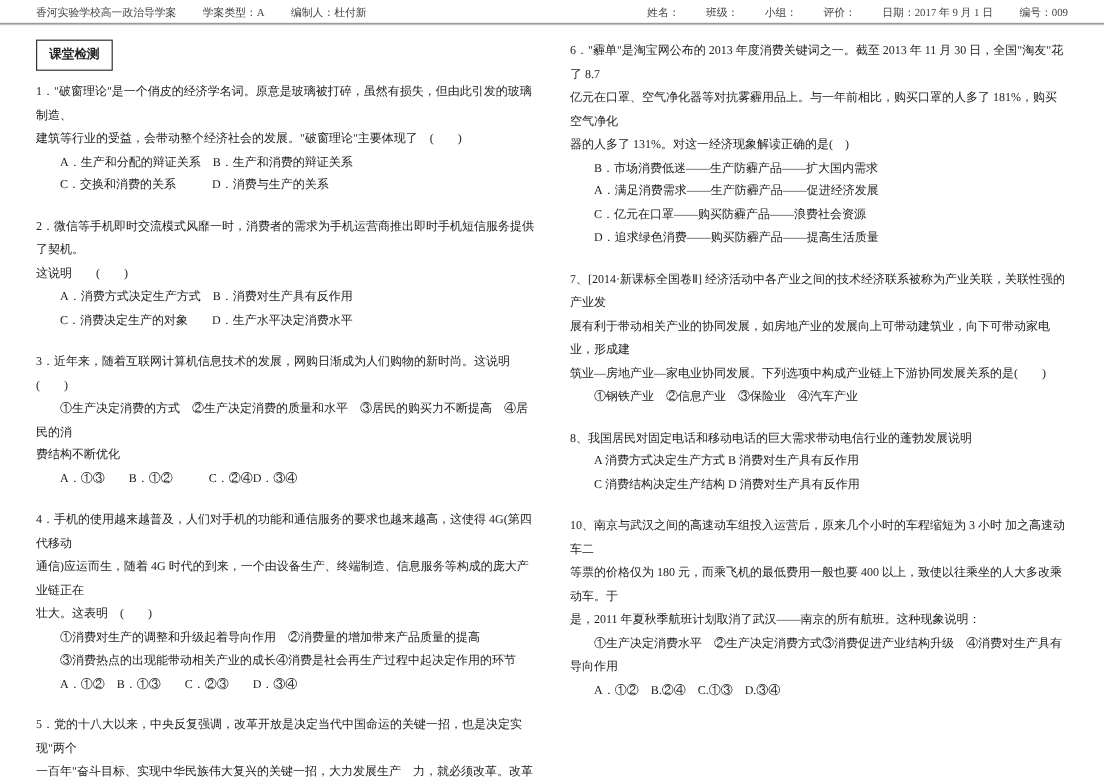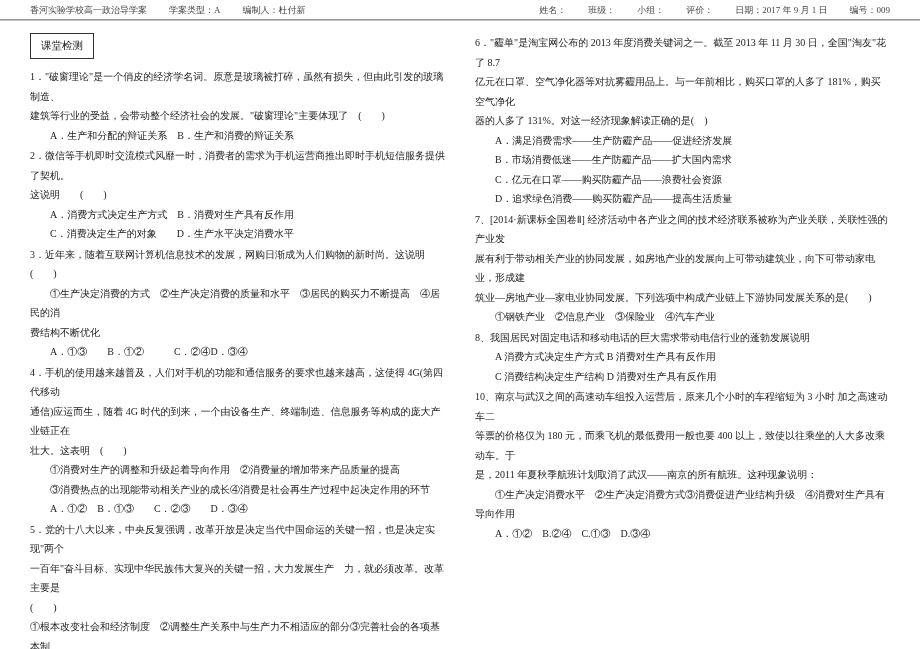--- a/index.html
+++ b/index.html
@@ -39,26 +39,26 @@
   }
   .col {
     flex: 1 1 50%;
     line-height: 1.95;
     color: #222;
   }
   .section-title {
     display: inline-block;
     border: 1px solid #333;
     padding: 2px 10px;
-    font-weight: normal;
+    font-weight: bold;
     margin-bottom: 8px;
     font-size: 10.5px;
   }
   .q { }
-  .q + .q { margin-top: 1px; }
+  .q + .q { margin-top: 15px; }
   .indent { text-indent: 2em; display: block; font-family: Liberation Serif, serif; }
 </style>
 </head>
 <body>
 
 <div class="page">
   <div class="header-bar">
     <span>香河实验学校高一政治导学案</span>
     <span>学案类型：A</span>
     <span>编制人：杜付新</span>
@@ -73,20 +73,21 @@
   <div class="header-underline-gap"></div>
 
   <div class="body">
     <div class="col">
       <div class="section-title">课堂检测</div>
 
       <div class="q">
         <span>1．"破窗理论"是一个俏皮的经济学名词。原意是玻璃被打碎，虽然有损失，但由此引发的玻璃制造、</span><br>
         <span>建筑等行业的受益，会带动整个经济社会的发展。"破窗理论"主要体现了　(　　)</span><br>
         <span class="indent">A．生产和分配的辩证关系　B．生产和消费的辩证关系</span>
+        <span class="indent">C．交换和消费的关系　　　D．消费与生产的关系</span>
       </div>
 
       <div class="q">
         <span>2．微信等手机即时交流模式风靡一时，消费者的需求为手机运营商推出即时手机短信服务提供了契机。</span><br>
         <span>这说明　　(　　)</span><br>
         <span class="indent">A．消费方式决定生产方式　B．消费对生产具有反作用</span>
         <span class="indent">C．消费决定生产的对象　　D．生产水平决定消费水平</span>
       </div>
 
       <div class="q">
@@ -113,22 +114,22 @@
         <br>
         
       </div>
     </div>
 
     <div class="col">
       <div class="q">
         <span>6．"霾单"是淘宝网公布的 2013 年度消费关键词之一。截至 2013 年 11 月 30 日，全国"淘友"花了 8.7</span><br>
         <span>亿元在口罩、空气净化器等对抗雾霾用品上。与一年前相比，购买口罩的人多了 181%，购买空气净化</span><br>
         <span>器的人多了 131%。对这一经济现象解读正确的是(　)</span><br>
+        <span class="indent">B．市场消费低迷——生产防霾产品——扩大国内需求</span>
         <span class="indent">A．满足消费需求——生产防霾产品——促进经济发展</span>
-        <span class="indent">B．市场消费低迷——生产防霾产品——扩大国内需求</span>
         <span class="indent">C．亿元在口罩——购买防霾产品——浪费社会资源</span>
         <span class="indent">D．追求绿色消费——购买防霾产品——提高生活质量</span>
       </div>
 
       <div class="q">
         <span>7、[2014·新课标全国卷Ⅱ] 经济活动中各产业之间的技术经济联系被称为产业关联，关联性强的产业发</span><br>
         <span>展有利于带动相关产业的协同发展，如房地产业的发展向上可带动建筑业，向下可带动家电业，形成建</span><br>
         <span>筑业—房地产业—家电业协同发展。下列选项中构成产业链上下游协同发展关系的是(　　)</span><br>
         <span>　　①钢铁产业　②信息产业　③保险业　④汽车产业</span><br>
       </div>

